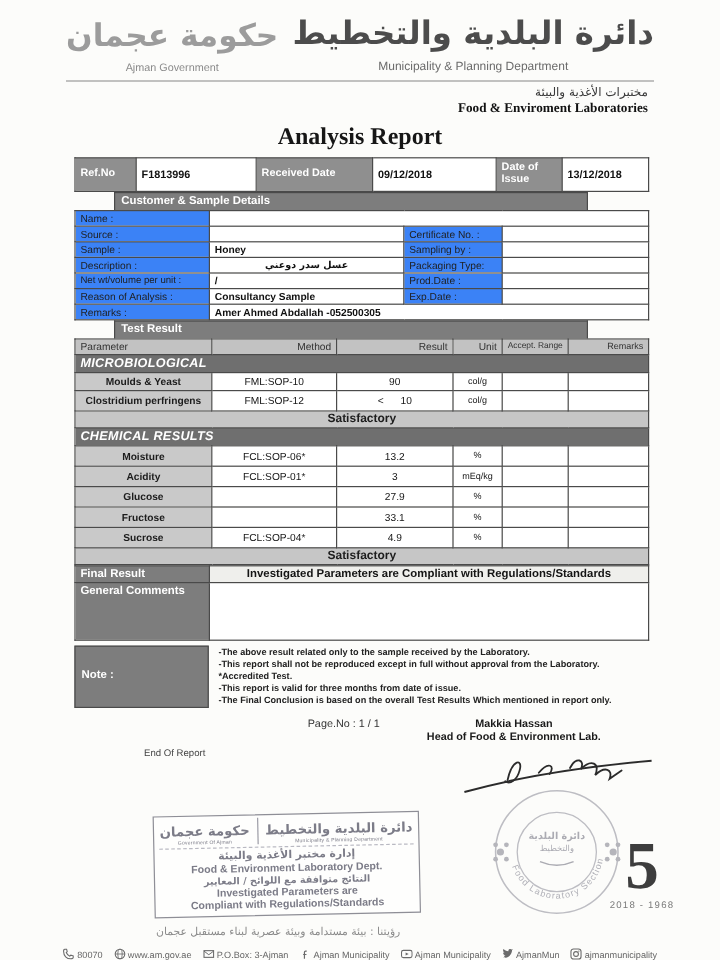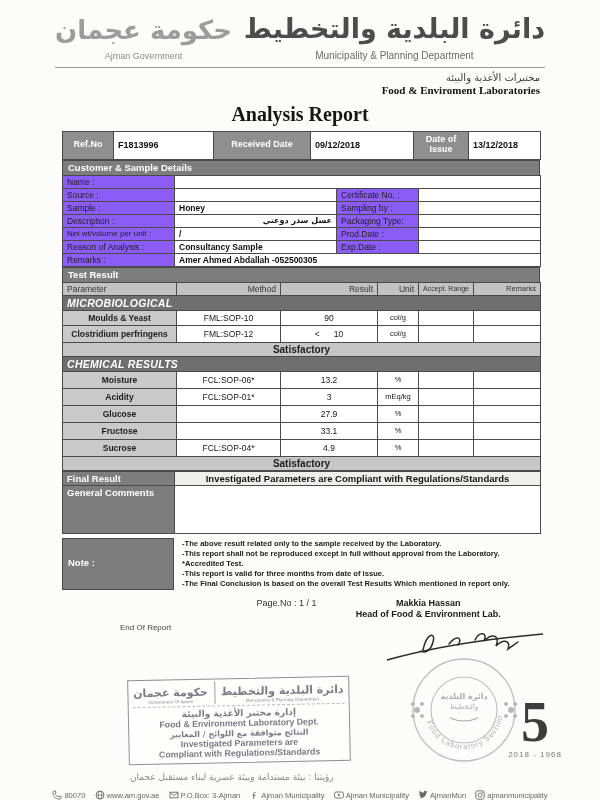--- a/index.html
+++ b/index.html
@@ -20,26 +20,26 @@
   .rule { border-top:1px solid #9a9a9a; margin:6px 55px 4px 55px; }
   .labnames { text-align:right; padding-right:60px; }
   .lab-ar { font-family:"DejaVu Sans", sans-serif; font-size:10px; color:#3a3a3a; direction:rtl; }
   .lab-en { font-family:"Liberation Serif", serif; font-weight:bold; font-size:11px; color:#111; margin-top:1px; }
 
   h1.title { font-family:"Liberation Serif", serif; font-size:20px; font-weight:bold; text-align:center; color:#161616; margin:7px 0 5px 0; }
 
   
   .tbl { border-collapse:collapse; table-layout:fixed; margin-left:62px; width:478px; font-size:8.5px; }
   .tbl td { border:1px solid #4a4a4a; padding:1px 4px; vertical-align:middle; overflow:hidden; }
-  .reflbl { background:#8f8f8f; color:#fff; font-weight:bold; font-size:9px; text-align:center; line-height:1.1; }
+  .reflbl { background:#8f8f8f; color:#fff; font-weight:bold; font-size:9px; line-height:1.1; }
   .refval { background:#fff; font-weight:bold; color:#111; font-size:9px; }
-  .bar { margin-left:62px; width:478px; background:#7d7d7d; color:#fff; font-weight:bold; font-size:9.5px; padding:1px 5px 2px 5px; border:1px solid #4a4a4a; border-bottom:none; }
-  .flbl { background:#8b5cf6; color:#1f1f1f; white-space:nowrap; }
+  .bar { margin-left:95px; width:395px; background:#7d7d7d; color:#fff; font-weight:bold; font-size:9.5px; padding:1px 5px 2px 5px; border:1px solid #4a4a4a; border-bottom:none; }
+  .flbl { background:#3b82f6; color:#1f1f1f; white-space:nowrap; }
   .fval { background:#fff; font-weight:bold; color:#101010; }
-  .ar-val { direction:rtl; text-align:right; font-family:"DejaVu Sans", sans-serif; font-size:8px; }
+  .ar-val { direction:rtl; text-align:center; font-family:"DejaVu Sans", sans-serif; font-size:8px; }
 
   .colhdr { background:#c2c2c2; color:#333; text-align:right; font-size:8.5px; }
   .secbar { background:#6f6f6f; color:#fff; font-weight:bold; font-size:10.5px; letter-spacing:.3px;font-style:italic; }
   .pcell { background:#c9c9c9; text-align:center; color:#1c1c1c; font-weight:bold; }
   .ncell { background:#fff; text-align:center; color:#161616; font-weight:normal; white-space:pre; }
   .satis { background:#c6c6c6; text-align:center; font-weight:bold; font-size:10px; color:#1d1d1d; }
   .h-micro td { height:15px; }
   .h-chem td { height:17px; }
 
   .finlbl { background:#7d7d7d; color:#fff; font-weight:bold; font-size:9.5px; }

